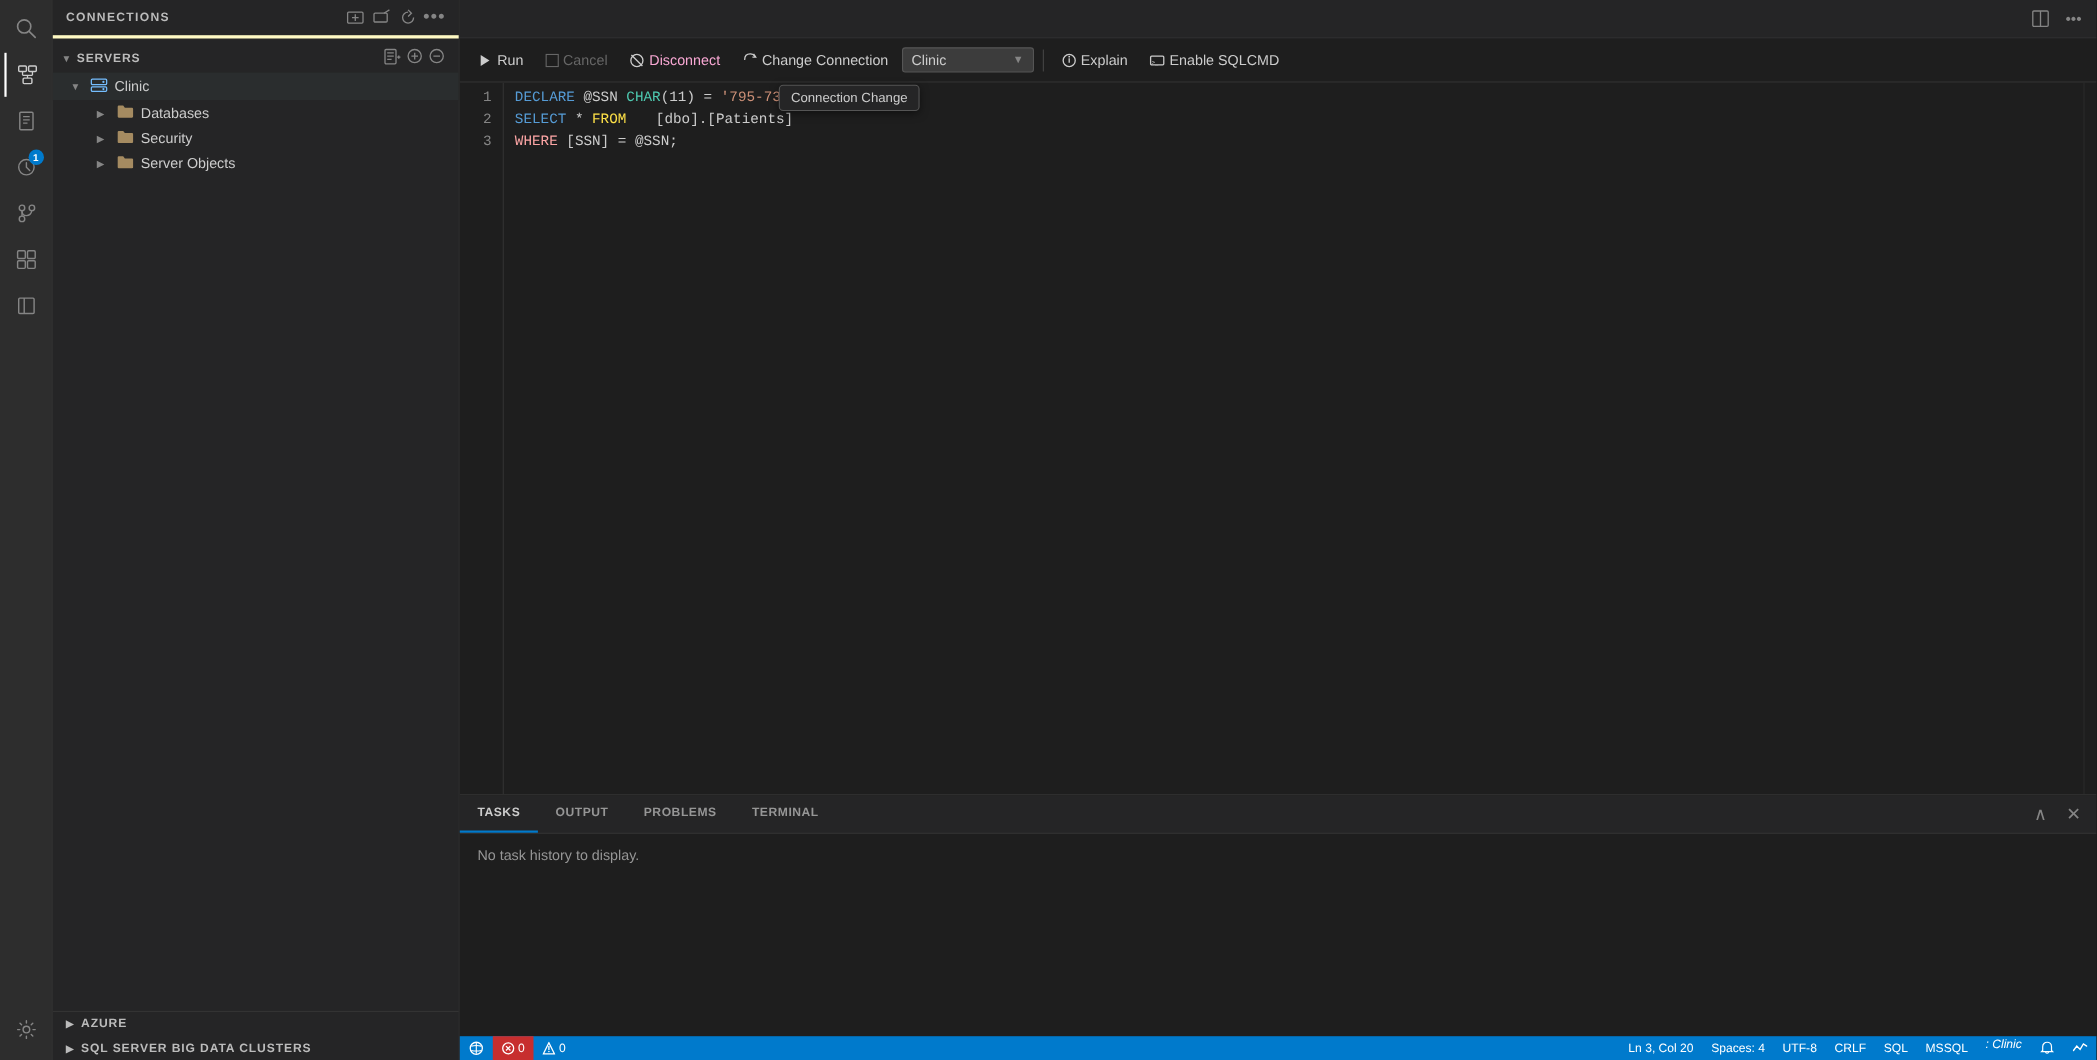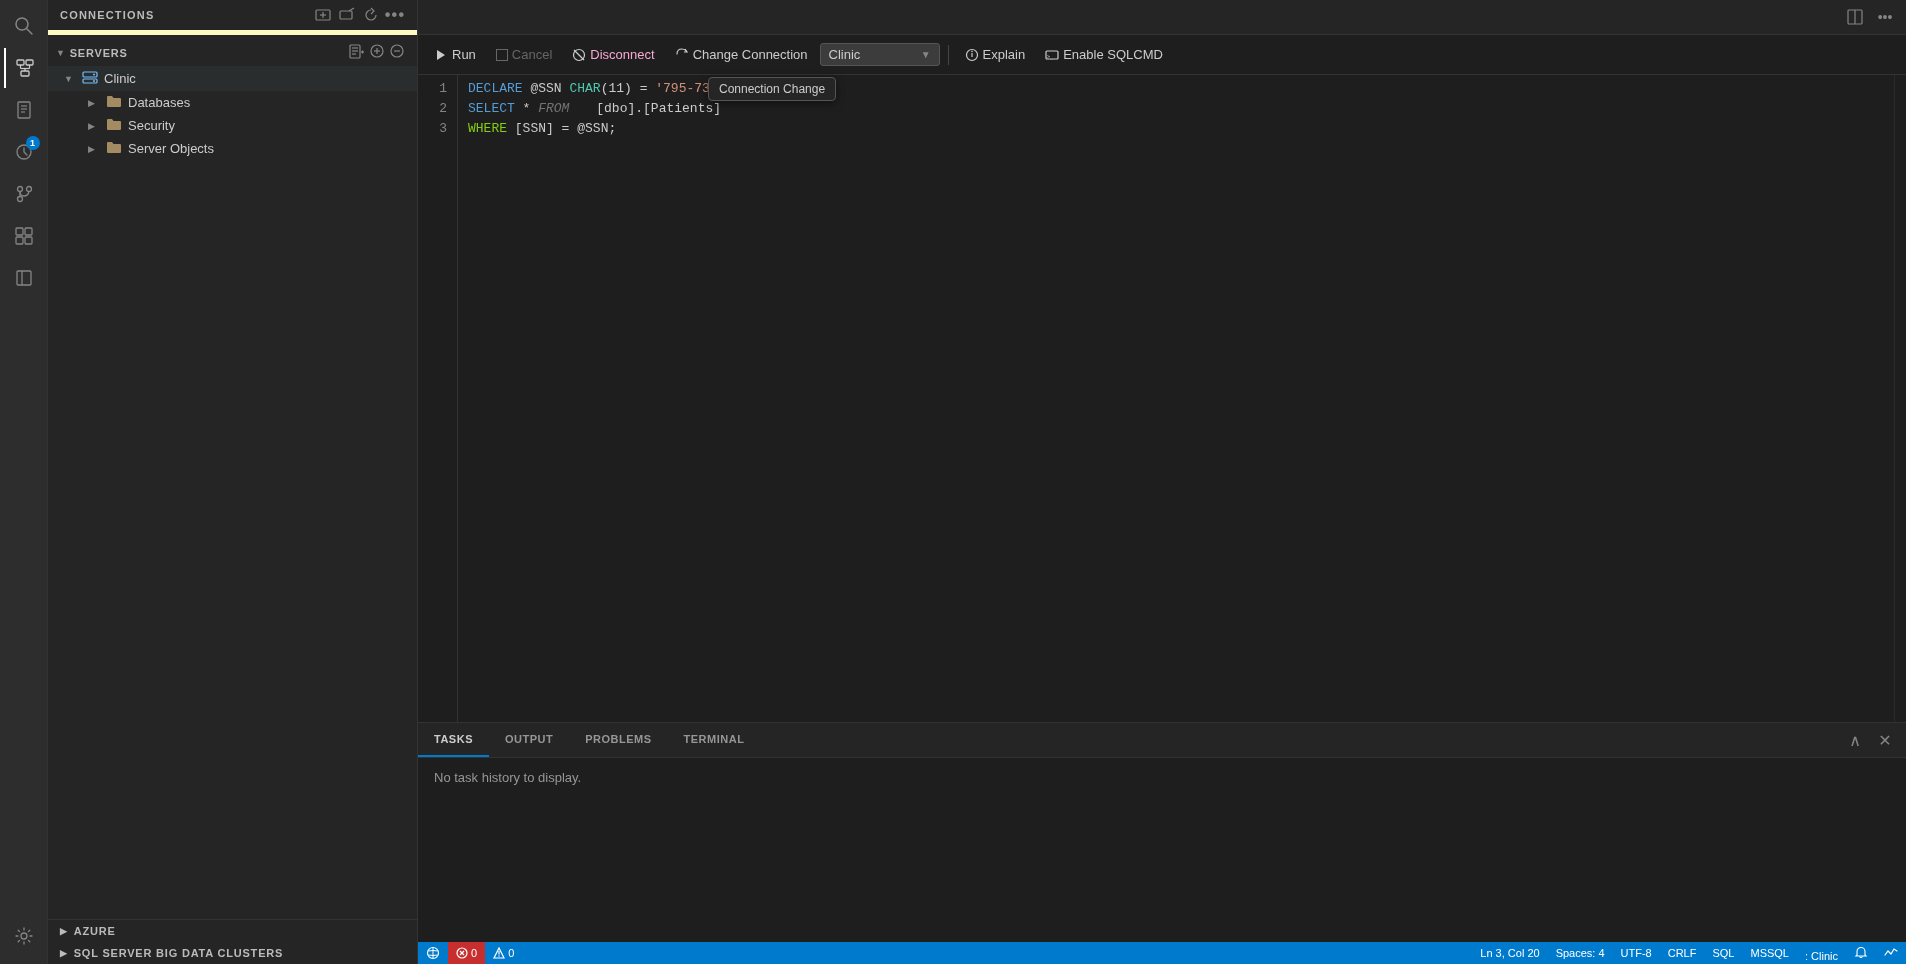--- a/index.html
+++ b/index.html
@@ -66,21 +66,21 @@
   </div>
   <div style="margin-top:auto;margin-bottom:8px;width:40px;height:40px;display:flex;align-items:center;justify-content:center;cursor:pointer;color:#858585;font-size:18px;">
     <svg width="20" height="20" viewBox="0 0 20 20" fill="none">
         <circle cx="10" cy="10" r="3" stroke="#858585" stroke-width="1.3"></circle>
         <path d="M10 2v2M10 16v2M2 10h2M16 10h2M4.2 4.2l1.4 1.4M14.4 14.4l1.4 1.4M4.2 15.8l1.4-1.4M14.4 5.6l1.4-1.4" stroke="#858585" stroke-width="1.3" stroke-linecap="round"></path>
       </svg>
   </div>
 </div>
 
 <div style="width:370px;background:#252526;display:flex;flex-direction:column;border-right:1px solid #333;flex-shrink:0;height:964px;">
-  <div style="display:flex;align-items:center;justify-content:space-between;padding:0 12px;font-size:11px;font-weight:700;letter-spacing:1.2px;color:#bbbbbb;background:#252526;height:35px;border-bottom:5px solid #fef9c3;flex-shrink:0;">
+  <div style="display:flex;align-items:center;justify-content:space-between;padding:0 12px;font-size:11px;font-weight:700;letter-spacing:1.2px;color:#bbbbbb;background:#252526;height:35px;border-bottom:3px solid #fef9c3;flex-shrink:0;">
     <span>CONNECTIONS</span>
     <div style="display:flex;gap:4px;">
       <span style="width:20px;height:20px;display:flex;align-items:center;justify-content:center;cursor:pointer;color:#858585;font-size:16px;">
         <svg width="16" height="16" viewBox="0 0 16 16" fill="none">
             <rect x="1" y="3" width="14" height="10" rx="1" stroke="#858585" stroke-width="1.2"></rect>
             <line x1="5" y1="8" x2="11" y2="8" stroke="#858585" stroke-width="1.2"></line>
             <line x1="8" y1="5" x2="8" y2="11" stroke="#858585" stroke-width="1.2"></line>
           </svg>
       </span>
       <span style="width:20px;height:20px;display:flex;align-items:center;justify-content:center;cursor:pointer;color:#858585;font-size:16px;">
@@ -254,22 +254,22 @@
 
   <div style="flex:1;display:flex;flex-direction:column;min-height:0;">
     <div style="flex:1;display:flex;background:#1e1e1e;overflow:hidden;min-height:0;">
       <div style="padding:4px 0;text-align:right;color:#858585;font-size:13px;font-family:Consolas,'Courier New',monospace;line-height:20px;user-select:none;width:40px;flex-shrink:0;padding-right:10px;padding-left:8px;border-right:1px solid #333;">
         <div>1</div>
         <div>2</div>
         <div>3</div>
       </div>
       <div style="flex:1;padding:4px 0 4px 10px;font-size:13px;font-family:Consolas,'Courier New',monospace;line-height:20px;overflow:auto;">
         <div style="white-space:pre;"><span style="color:#569cd6;">DECLARE</span><span style="color:#cccccc;"> @SSN </span><span style="color:#4ec9b0;">CHAR</span><span style="color:#cccccc;">(11) = </span><span style="color:#ce9178;">'795-73-9838'</span></div>
-        <div style="white-space:pre;"><span style="color:#569cd6;">SELECT</span><span style="color:#cccccc;"> * </span><span style="color:#737373;font-style:italic;">FROM</span><span style="color:#cccccc;margin-left:19px;"> [dbo].[Patients]</span></div>
-        <div style="white-space:pre;"><span style="color:#84cc16;">WHERE</span><span style="color:#cccccc;"> [SSN] = @SSN;</span></div>
+        <div style="white-space:pre;"><span style="color:#569cd6;">SELECT</span><span style="color:#cccccc;"> * </span><span style="color:#fde047;">FROM</span><span style="color:#cccccc;margin-left:19px;"> [dbo].[Patients]</span></div>
+        <div style="white-space:pre;"><span style="color:#fca5a5;">WHERE</span><span style="color:#cccccc;"> [SSN] = @SSN;</span></div>
       </div>
       <div style="width:12px;background:#1e1e1e;border-left:1px solid #2a2a2a;flex-shrink:0;"></div>
     </div>
   </div>
 
   <div style="height:220px;background:#1e1e1e;border-top:1px solid #333;display:flex;flex-direction:column;flex-shrink:0;">
     <div style="display:flex;align-items:center;border-bottom:1px solid #333;background:#252526;height:35px;flex-shrink:0;">
       <div style="padding:0 16px;font-size:11px;font-weight:600;letter-spacing:0.5px;cursor:pointer;color:#cccccc;height:100%;display:flex;align-items:center;border-bottom:2px solid #007acc;text-transform:uppercase;border-top:0;border-left:0;border-right:0;background:transparent;">
         <span>TASKS</span>
       </div>
@@ -329,21 +329,21 @@
       </div>
       <div style="display:flex;align-items:center;padding:0 8px;height:22px;cursor:pointer;white-space:nowrap;">
         <span>CRLF</span>
       </div>
       <div style="display:flex;align-items:center;padding:0 8px;height:22px;cursor:pointer;white-space:nowrap;">
         <span>SQL</span>
       </div>
       <div style="display:flex;align-items:center;padding:0 8px;height:22px;cursor:pointer;white-space:nowrap;">
         <span>MSSQL</span>
       </div>
-      <div style="display:flex;align-items:flex-end;padding:0 8px;height:18px;cursor:pointer;white-space:nowrap;">
+      <div style="display:flex;align-items:flex-start;padding:0 8px;height:18px;cursor:pointer;white-space:nowrap;font-style:italic;">
         <span>: Clinic</span>
       </div>
       <div style="display:flex;align-items:center;padding:0 8px;height:22px;cursor:pointer;">
         <svg width="14" height="14" viewBox="0 0 14 14" fill="none">
             <path d="M7 1.5 A4 4 0 0 1 11 5.5 L11 9 L12 10 H2 L3 9 V5.5 A4 4 0 0 1 7 1.5 Z" stroke="white" stroke-width="1.1" fill="none"></path>
             <path d="M5.5 10.5 Q7 12.5 8.5 10.5" stroke="white" stroke-width="1.1" fill="none"></path>
           </svg>
       </div>
       <div style="display:flex;align-items:center;padding:0 8px;height:22px;cursor:pointer;">
         <svg width="14" height="14" viewBox="0 0 14 14" fill="none">

